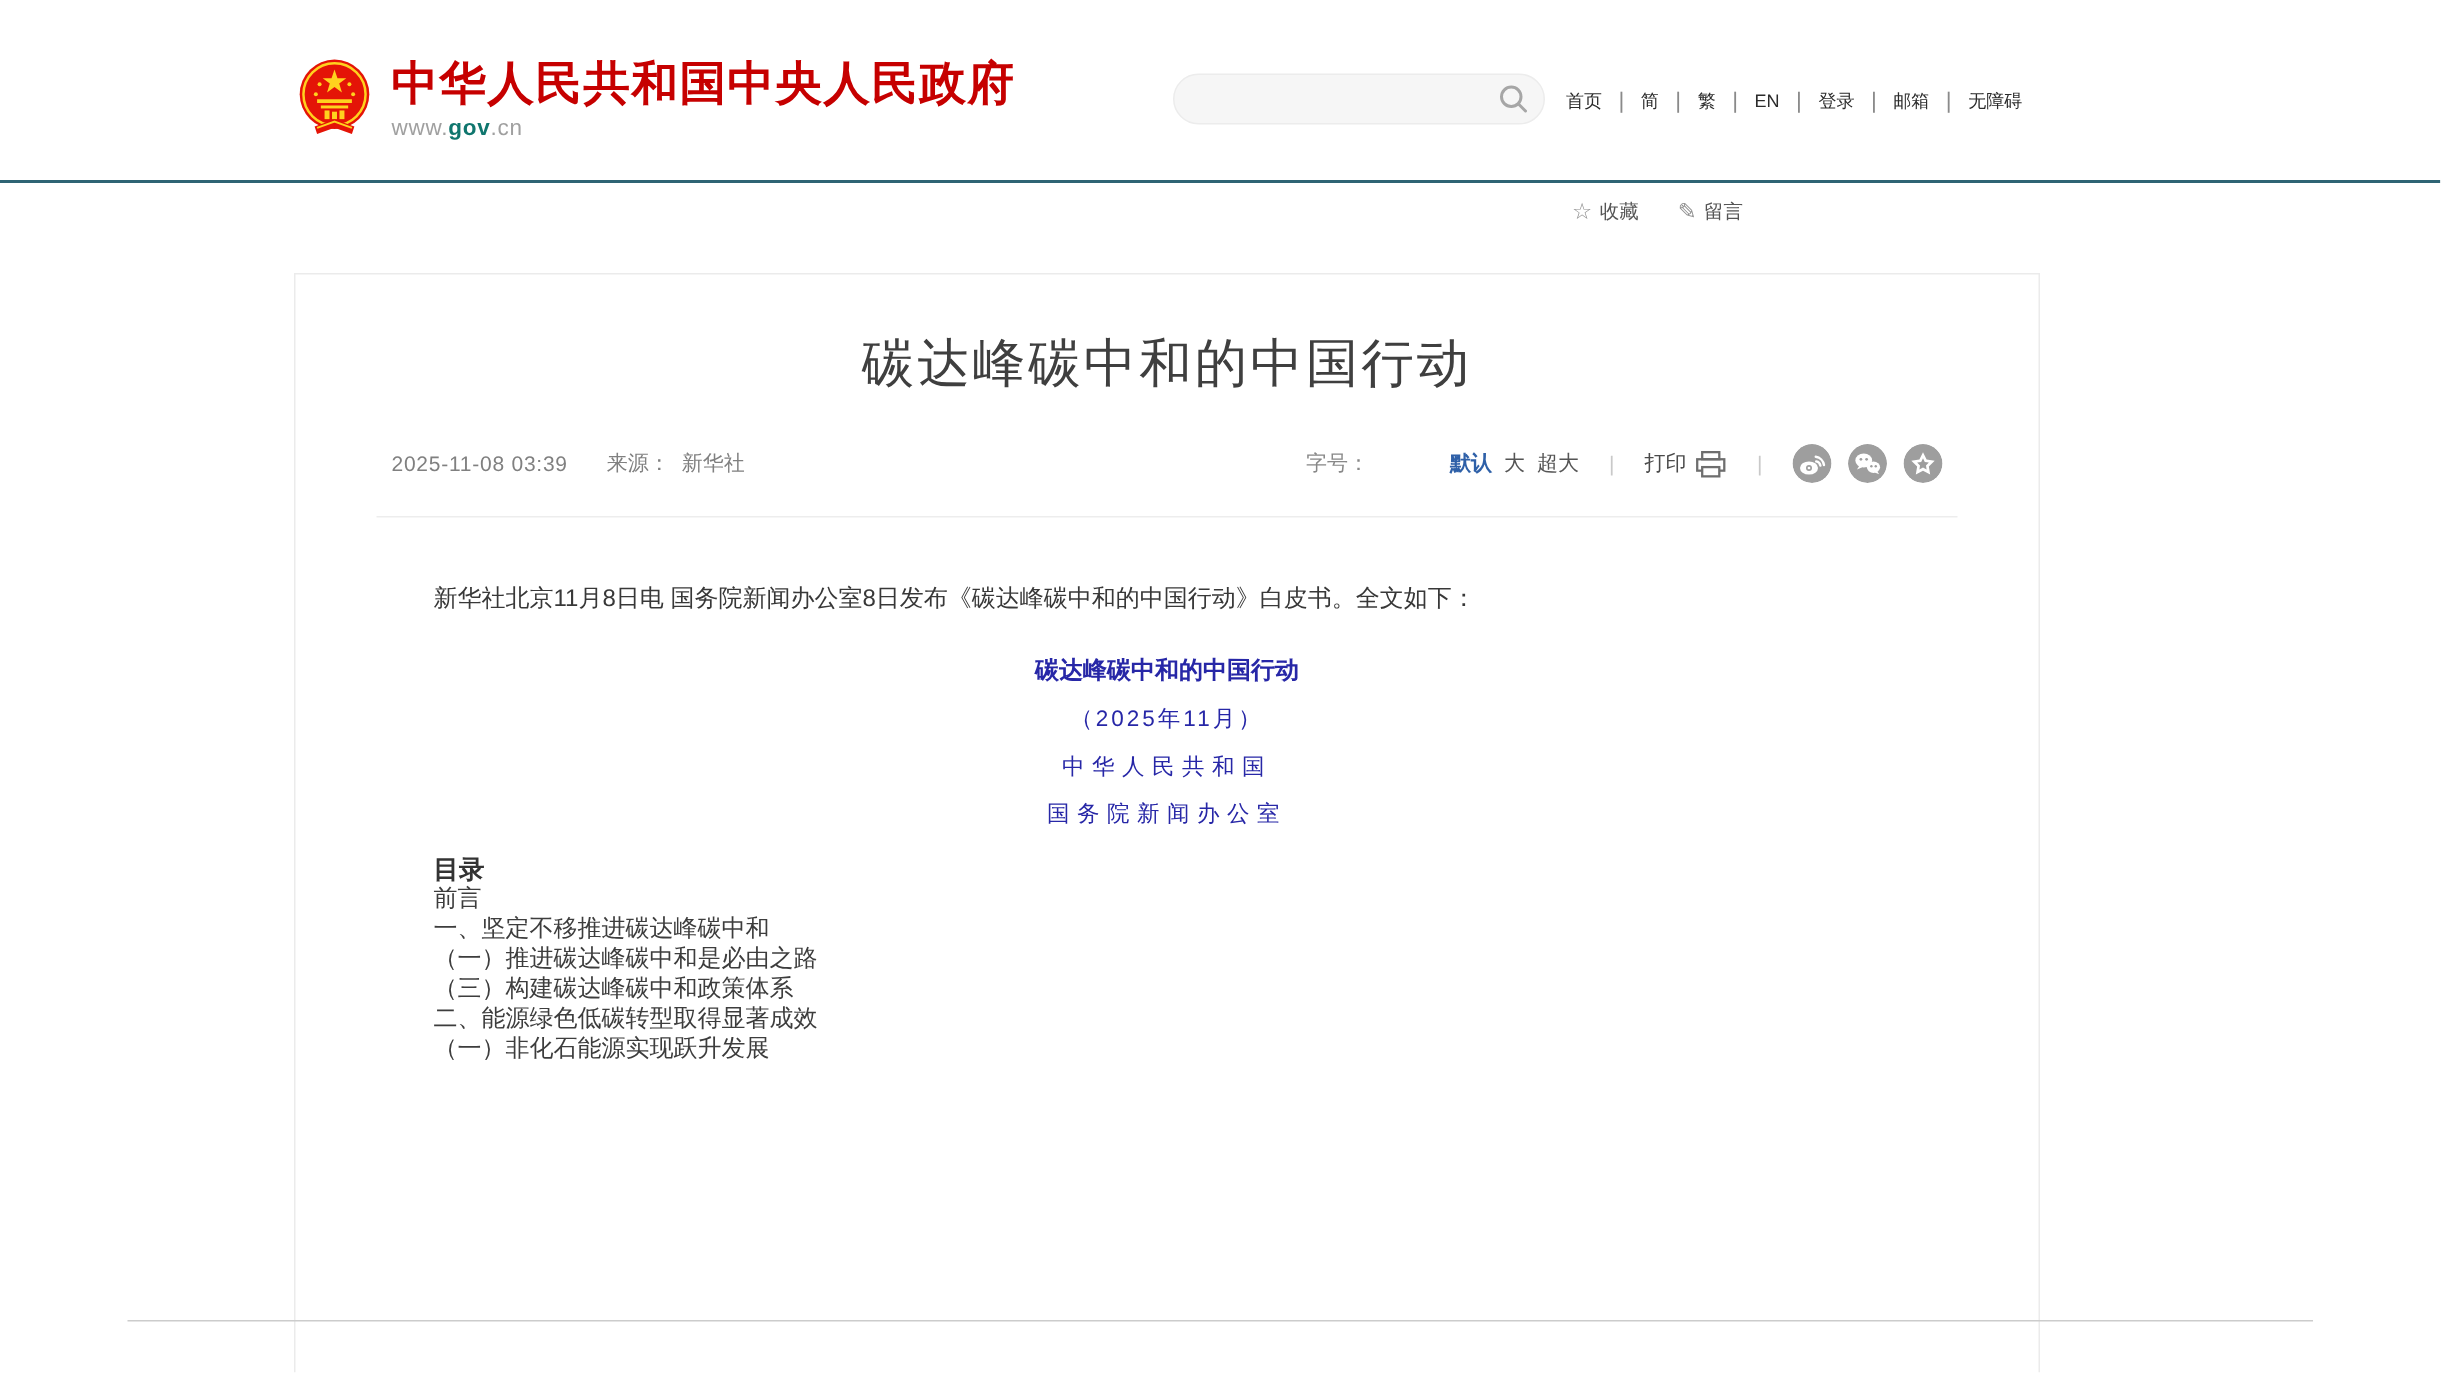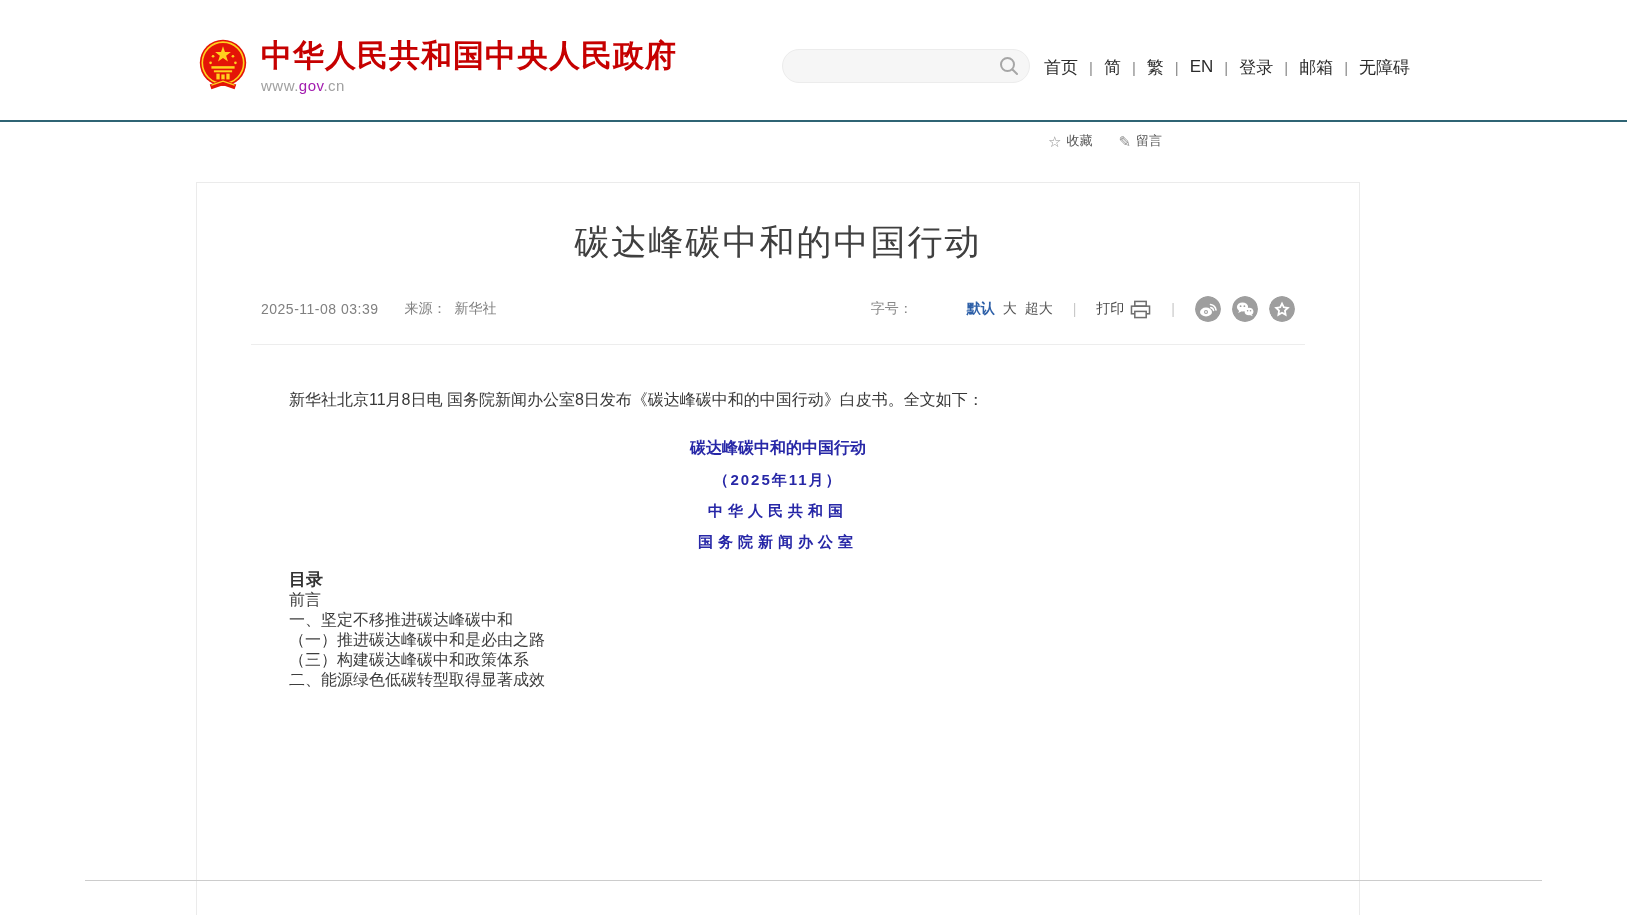--- a/index.html
+++ b/index.html
@@ -11,37 +11,37 @@
 
   
   .site-header { position:absolute; top:0; left:0; width:100%; height:120px; background:#fff; }
   .teal-line { position:absolute; top:120px; left:0; width:100%; height:2px; background:#2f6474; }
 
   .brand { position:absolute; left:198px; top:38px; display:flex; align-items:flex-start; gap:13px; cursor:pointer; }
   .emblem { width:50px; height:58px; flex:0 0 auto; }
   .brand-text { display:flex; flex-direction:column; }
   .site-title { font-size:31px; font-weight:700; color:#c60000; letter-spacing:1px; line-height:36px; white-space:nowrap; }
   .site-url { margin-top:3px; font-size:15px; color:#a0a0a0; letter-spacing:0.5px; }
-  .site-url .gov { color:#a21caf; font-weight:400; }
+  .site-url .gov { color:#0f766e; font-weight:700; }
 
   .search-box {
     position:absolute; left:782px; top:49px; width:248px; height:34px;
     background:#f6f6f6; border:1px solid #ececec; border-radius:17px;
     display:flex; align-items:center; padding:0 10px 0 16px;
   }
   .search-box input {
     flex:1; border:none; outline:none; background:transparent; height:100%;
     font-size:15px; color:#333; font-family:"Liberation Sans", sans-serif;
   }
   .search-btn { width:22px; height:22px; border:none; background:transparent; cursor:pointer; padding:0; }
   .search-btn svg { display:block; }
 
   .top-nav {
     position:absolute; left:1044px; top:54px; height:26px;
-    display:flex; align-items:center; font-size:17px; color:#2b2b2b;
+    display:flex; align-items:center; font-size:12px; color:#2b2b2b;
   }
   .top-nav a { color:#2b2b2b; text-decoration:none; white-space:nowrap; cursor:pointer; }
   .nav-sep { color:#8a8a8a; margin:0 11px; font-size:15px; }
   .nav-sep::before { content:"|"; }
 
   
   .page-actions {
     position:absolute; left:1048px; top:132px; display:flex; gap:26px;
     font-size:13px; color:#555;
   }
@@ -72,21 +72,21 @@
   .meta-sep::before { content:"|"; }
   .print-wrap { display:flex; align-items:center; gap:6px; color:#4a4a4a; cursor:pointer; }
   .share-icons { display:flex; align-items:center; gap:11px; }
   .share-icon { width:26px; height:26px; border-radius:50%; cursor:pointer; display:block; }
 
   .meta-divider { margin:22px 54px 0; border-top:1px solid #ededed; height:0; }
 
   
   .article-body { margin:44px 92px 0; font-size:16px; color:#383838; }
   .lead { line-height:22px; }
-  .doc-blue { color:#2727a7;font-weight:bold; }
+  .doc-blue { color:#2727a7; }
   .doc-title { margin-top:26px; text-align:center; font-weight:700; font-size:16px; line-height:22px; }
   .doc-date { margin-top:11px; text-align:center; font-size:15px; line-height:20px; letter-spacing:2px; }
   .doc-org {
     margin-top:11px; text-align:center; font-size:15px; line-height:20px;
     font-family:"DejaVu Serif", serif; letter-spacing:5px;
   }
   .toc-heading { margin-top:18px; font-size:17px; font-weight:700; color:#333; line-height:20px; }
   .toc-item { line-height:20px; color:#3d3d3d; }
   .toc-item:first-of-type { margin-top:24px; }
 
@@ -224,18 +224,19 @@
       <p class="doc-date doc-blue">（2025年11月）</p>
       <p class="doc-org doc-blue">中华人民共和国</p>
       <p class="doc-org doc-blue">国务院新闻办公室</p>
 
       <p class="toc-heading">目录</p>
       <p class="toc-item">前言</p>
       <p class="toc-item">一、坚定不移推进碳达峰碳中和</p>
       <p class="toc-item">（一）推进碳达峰碳中和是必由之路</p>
       <p class="toc-item">（三）构建碳达峰碳中和政策体系</p>
       <p class="toc-item">二、能源绿色低碳转型取得显著成效</p>
+      <p class="toc-item">（一）非化石能源实现跃升发展</p>
     </div>
   </section>
 
   <div class="bottom-hairline"></div>
 
 </div>
 
 </body></html>

